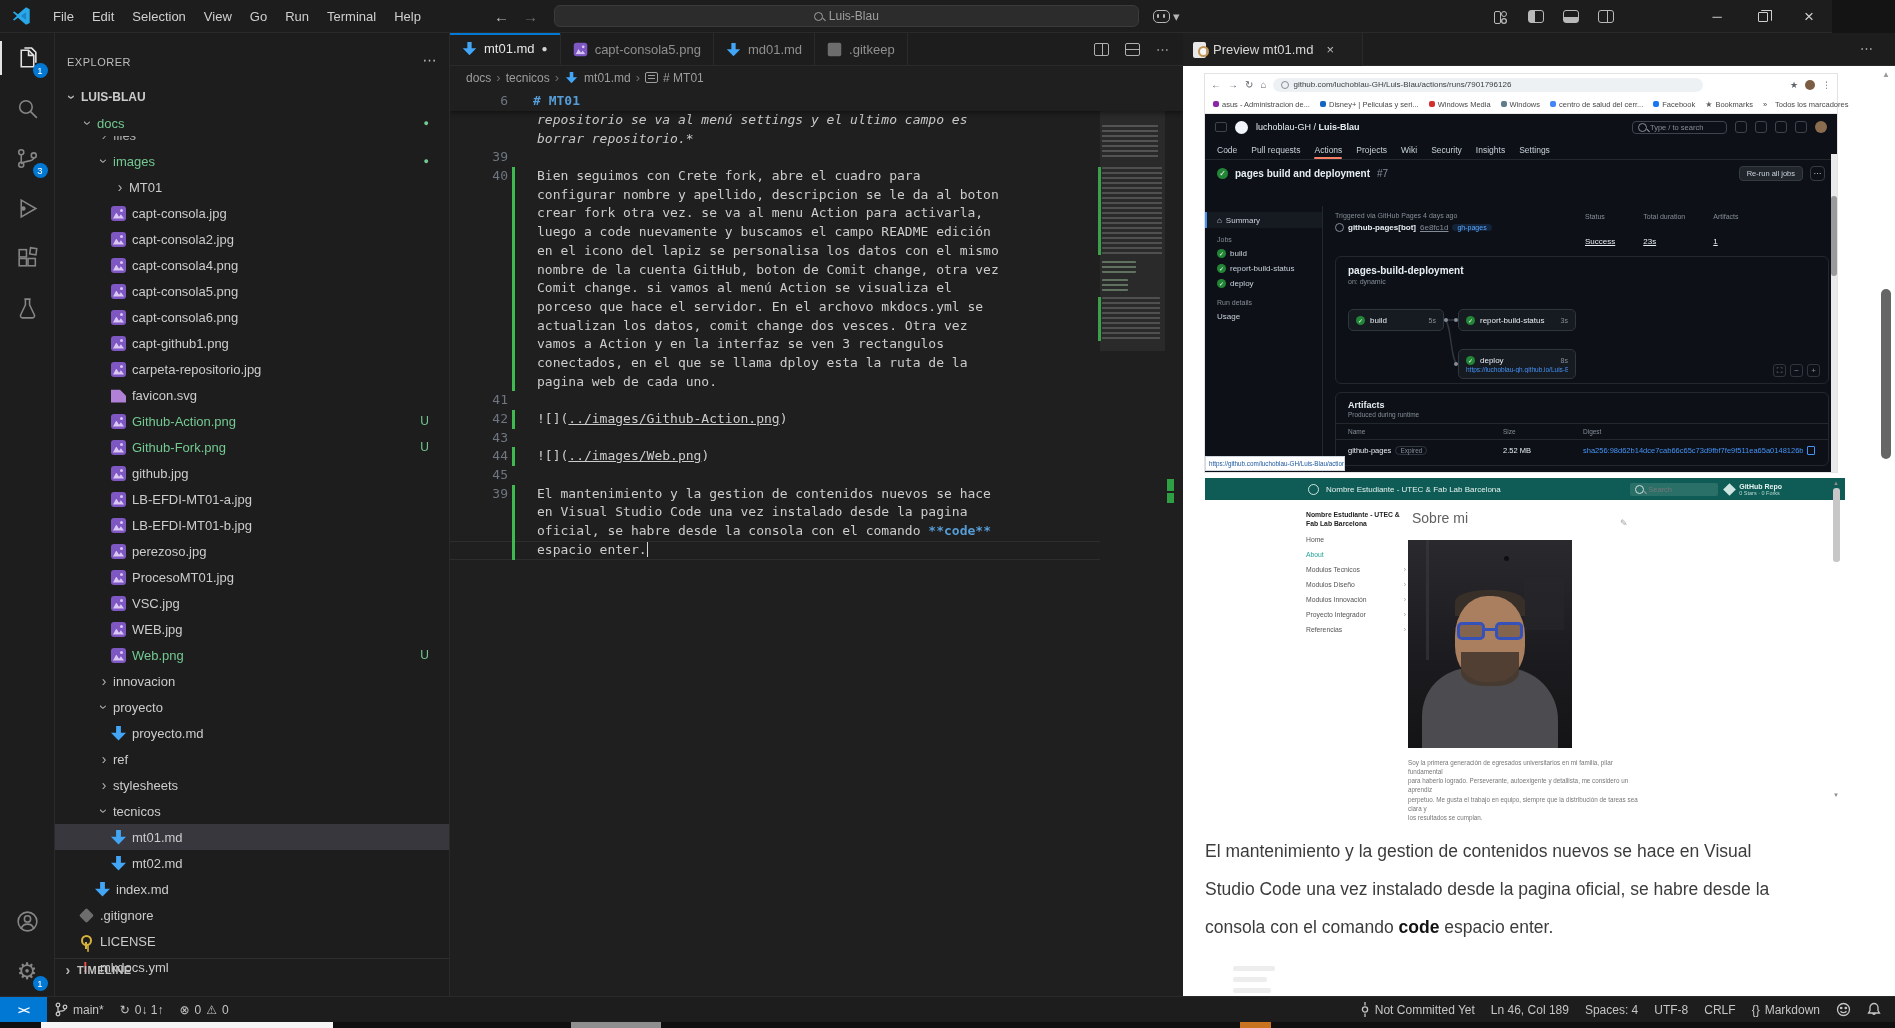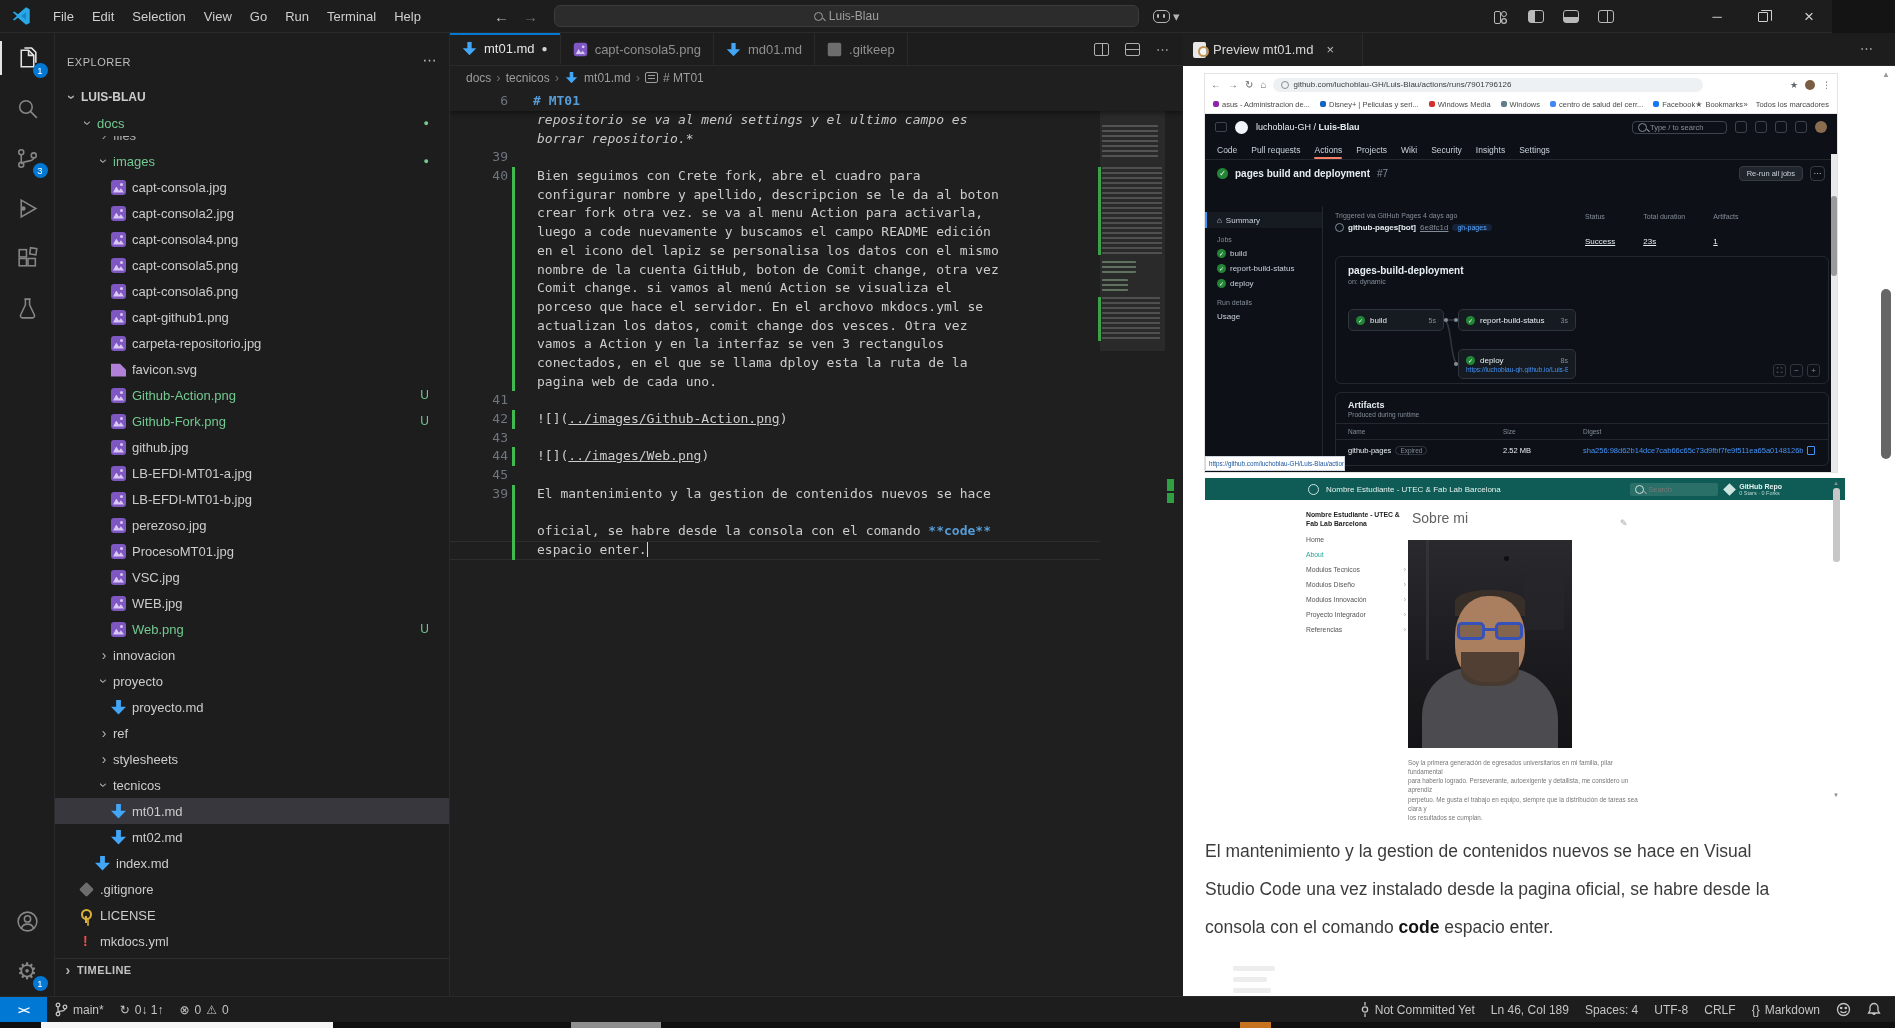--- a/index.html
+++ b/index.html
@@ -123,21 +123,21 @@
   .pvclose{color:#bdbdbd;margin-left:6px}
   .pvmore{position:absolute;right:22px;top:8px;color:#bdbdbd}
   .preview{position:absolute;left:0;top:33px;right:0;bottom:0;background:#fff;color:#333}
   
   .img1{position:absolute;left:22px;top:8px;width:632px;height:398px;background:#fff;box-shadow:0 0 0 1px #e3e3e3}
   .bchrome{position:absolute;left:0;top:0;right:0;height:21px;background:#fff;display:flex;align-items:center;gap:7px;padding:0 6px;color:#5f6368;font-size:10px}
   .urlpill{height:14px;flex:1;max-width:430px;background:#eef1f4;border-radius:8px;display:flex;align-items:center;padding:0 8px;color:#3c4043;font-size:8px;gap:4px}
   .tune{width:8px;height:8px;border-radius:50%;border:1px solid #8a8f94}
   .bicons{margin-left:auto;display:flex;gap:7px;align-items:center;font-size:9px;color:#5f6368}
   .avatar1{width:10px;height:10px;border-radius:50%;background:#7b5d43}
-  .bookbar{position:absolute;left:0;top:21px;right:0;height:19px;background:#fff;border-bottom:1px solid #e8e8e8;display:flex;padding:0 8px;font-size:7.5px;color:#49494b}
+  .bookbar{position:absolute;left:0;top:21px;right:0;height:19px;background:#fff;border-bottom:1px solid #e8e8e8;display:flex;gap:10px;padding:0 8px;font-size:7.5px;color:#49494b}
   .bm{display:flex;align-items:center;gap:3px;white-space:nowrap}
   .bdot{width:6px;height:6px;border-radius:2px;display:inline-block}
   .c1{background:#8e24aa}.c2{background:#1565c0}.c3{background:#d32f2f}.c4{background:#607d8b}.c5{background:#4285f4}.c6{background:#1877f2}
   .bstar{color:#5f6368;font-size:8px}
   .bookall{margin-left:auto;display:flex;gap:8px;align-items:center;white-space:nowrap}
   .gh{position:absolute;left:0;top:40px;right:0;bottom:0;background:#0d1117;color:#e6edf3}
   .ghhead{height:26px;display:flex;align-items:center;gap:8px;padding:0 10px;font-size:9px}
   .ghburger{width:12px;height:10px;border:1px solid #3d444d;border-radius:2px}
   .ghmark{width:13px;height:13px;border-radius:50%;background:#f0f6fc}
   .ghrepo{color:#e6edf3}
@@ -371,20 +371,26 @@
 
       </div>
 
       <div class="trow lvl2 green">
         <span class="chev open"></span>
 
         <span class="tlabel">images</span>
         <span class="tbadge dot">●</span>
       </div>
 
+      <div class="trow lvl3">
+        <span class="chev"></span>
+
+        <span class="tlabel">MT01</span>
+
+      </div>
 
       <div class="trow lvl3">
 
         <span class="fi img"></span>
         <span class="tlabel">capt-consola.jpg</span>
 
       </div>
 
       <div class="trow lvl3">
 
@@ -769,20 +775,21 @@
 
         <div class="crow">
           <span class="lnum">39</span>
           <span class="cbar on"></span>
           <span class="ctext"><span>El mantenimiento y la gestion de contenidos nuevos se hace</span></span>
         </div>
 
         <div class="crow">
           <span class="lnum"></span>
           <span class="cbar on"></span>
+          <span class="ctext"><span>en Visual Studio Code una vez instalado desde la pagina</span></span>
         </div>
 
         <div class="crow">
           <span class="lnum"></span>
           <span class="cbar on"></span>
           <span class="ctext"><span>oficial, se habre desde la consola con el comando </span><span class="cblue">**code**</span></span>
         </div>
 
         <div class="crow cl">
           <span class="lnum"></span>

